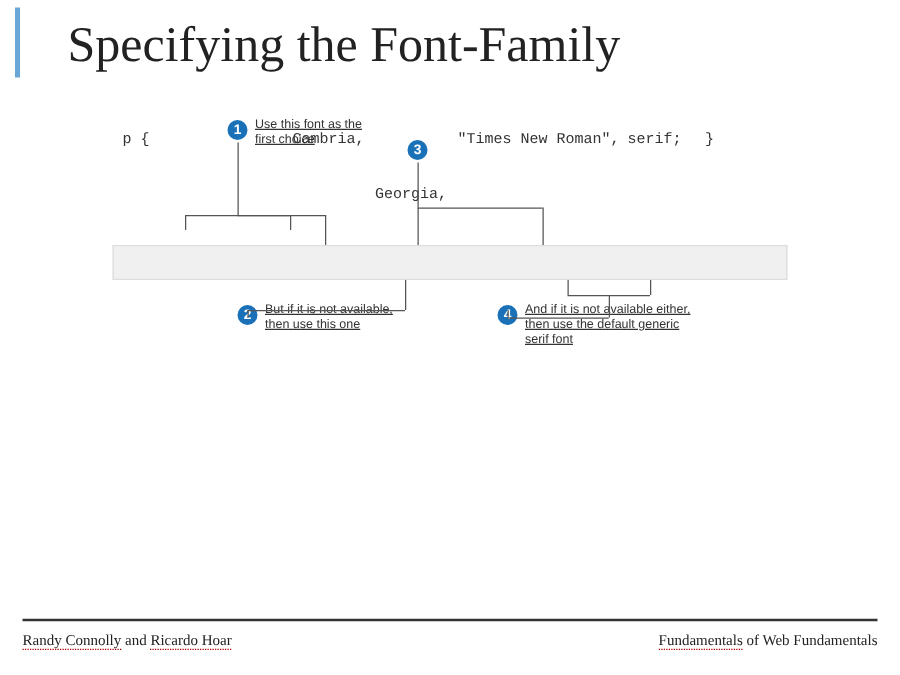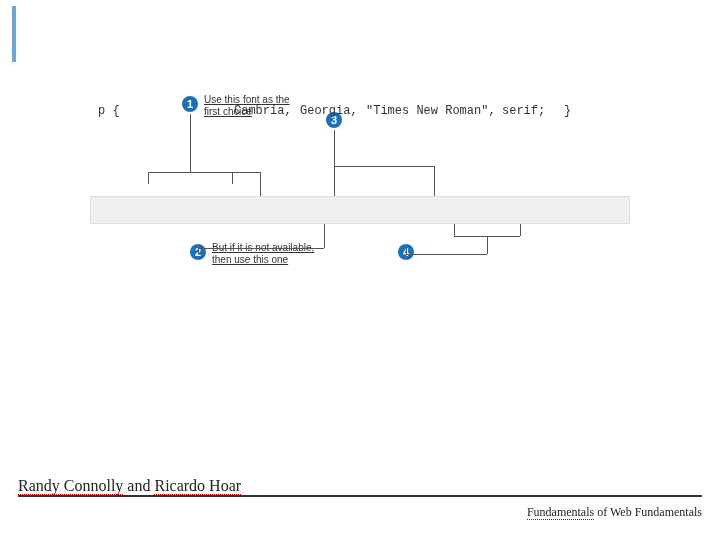--- a/index.html
+++ b/index.html
@@ -8,50 +8,52 @@
   .title{position:absolute;left:54px;top:12px;font-size:40px;font-family:Georgia,serif;}
   .diagram{position:absolute;left:90px;top:98px;width:540px;height:200px;}
   .codeband{position:absolute;left:0;top:98px;right:0;height:26px;background:#f0f0f0;border:1px solid #ddd;}
   .code{position:absolute;top:0;height:26px;line-height:26px;font-family:"Courier New",monospace;font-size:12px;color:#333;}
   .ann{position:absolute;font-family:Arial,Helvetica,sans-serif;font-size:10px;line-height:12px;color:#333;text-decoration:underline;}
   .dot{position:absolute;width:16px;height:16px;border-radius:50%;background:#1a71b8;color:#fff;font:bold 11px/16px Arial;text-align:center;}
   
   .h{position:absolute;height:1px;background:#555;}
   .v{position:absolute;width:1px;background:#555;}
   .footer-rule{position:absolute;left:18px;right:18px;top:495px;height:2px;background:#333;}
-  .footer-left{position:absolute;left:18px;top:477px;font-size:16px;}
+  .footer-left{position:absolute;left:18px;top:505px;font-size:12px;}
   .footer-right{position:absolute;right:18px;top:505px;font-size:12px;}
   .wavy{border-bottom:1px dotted #b00000;}
 </style>
 </head>
 <body>
 
 <div class="slide">
 
   <div class="left-bar"></div>
+  <div class="title">Specifying the Font-Family</div>
 
   <div class="diagram">
 
     <div class="dot" style="left:92px;top:-2px;">1</div>
     <div class="ann" style="left:114px;top:-4px;width:90px;">Use this font as the first choice</div>
 
     <div class="dot" style="left:236px;top:14px;">3</div>
 
     <div class="codeband"></div>
     <div class="code" style="left:8px;">p {</div>
     <div class="code" style="left:144px;">Cambria,</div>
-    <div class="code" style="left:210px;">Georgia,</div>
+    <div class="code" style="left:210px;margin-top:44px;">Georgia,</div>
     <div class="code" style="left:276px;">"Times New Roman",</div>
     <div class="code" style="left:412px;">serif;</div>
     <div class="code" style="left:474px;">}</div>
 
     <div class="dot" style="left:100px;top:146px;">2</div>
     <div class="ann" style="left:122px;top:144px;width:110px;">But if it is not available, then use this one</div>
 
     <div class="dot" style="left:308px;top:146px;">4</div>
+    <div class="ann" style="left:330px;top:144px;width:140px;">And if it is not available either, then use the default generic serif font</div>
 
     <div class="v" style="left:100px;top:16px;height:58px;"></div>
     <div class="h" style="left:58px;top:74px;width:84px;"></div>
     <div class="v" style="left:58px;top:74px;height:12px;"></div>
     <div class="v" style="left:142px;top:74px;height:12px;"></div>
     <div class="v" style="left:170px;top:74px;height:24px;"></div>
     <div class="h" style="left:100px;top:74px;width:70px;"></div>
 
     <div class="v" style="left:244px;top:32px;height:36px;"></div>
     <div class="h" style="left:244px;top:68px;width:100px;"></div>

